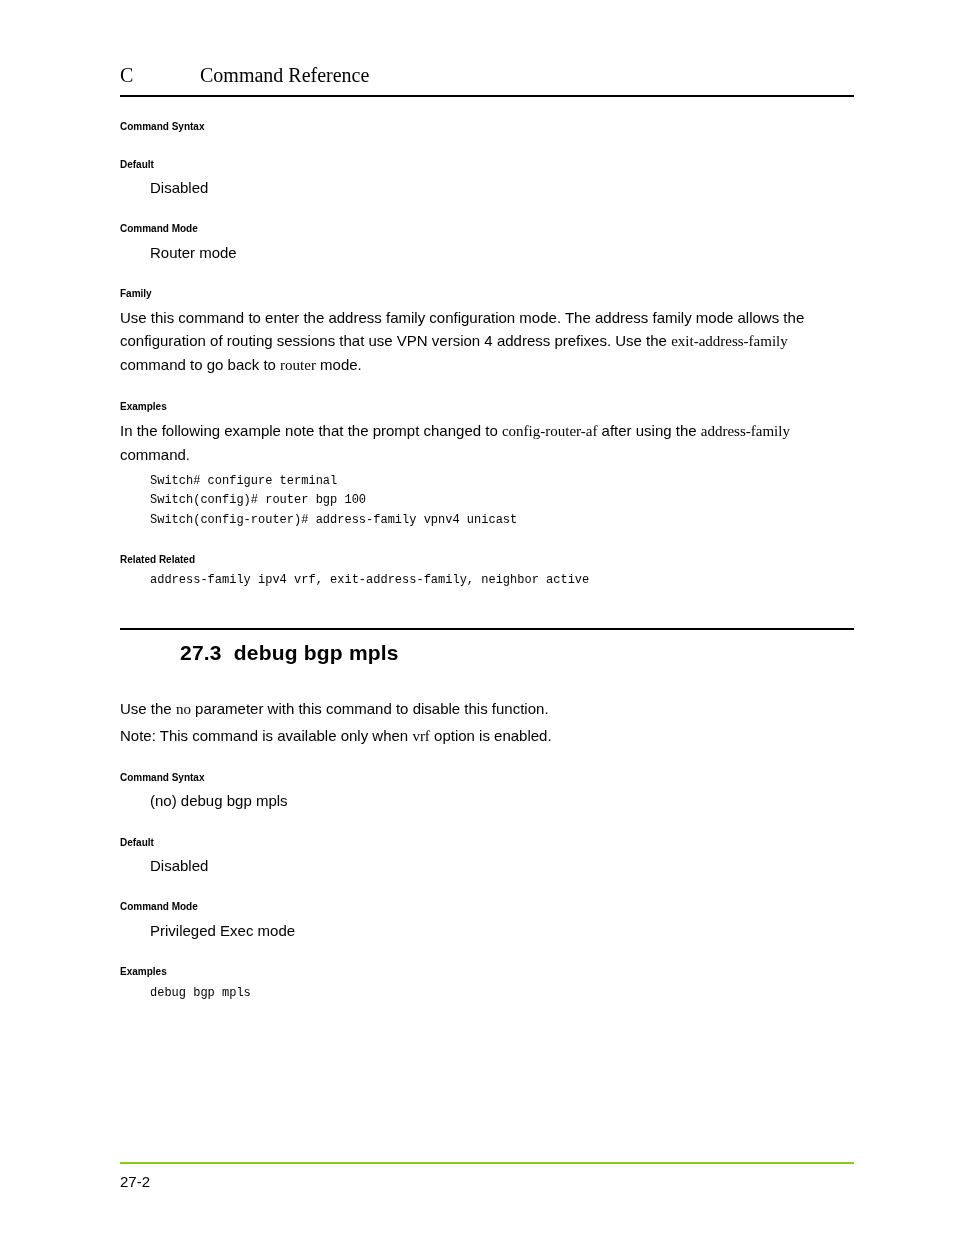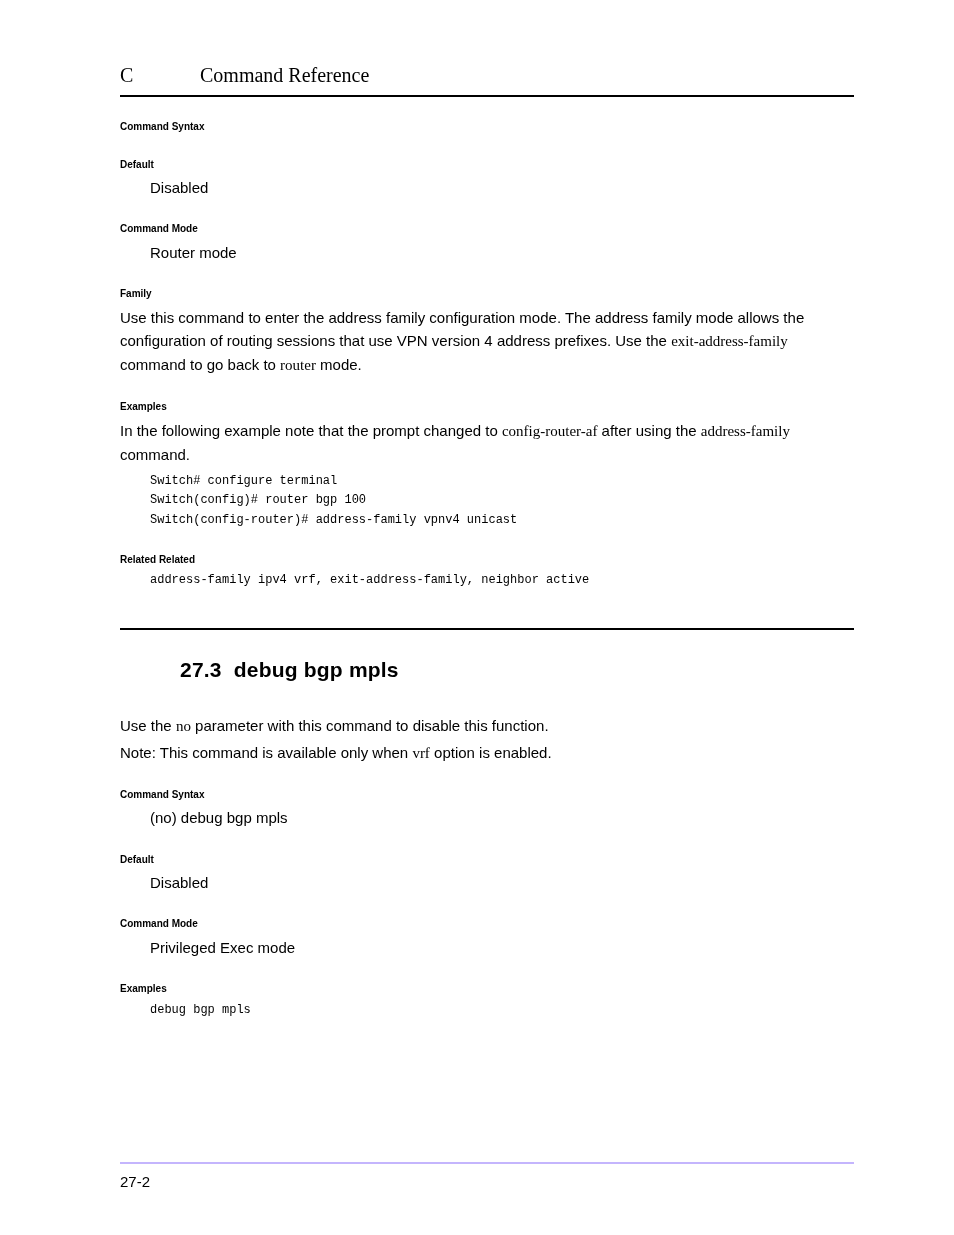--- a/index.html
+++ b/index.html
@@ -30,32 +30,32 @@
   .h3 { font-weight: bold; font-size: 10px; margin-top: 22px; margin-bottom: 4px; }
   .indent { padding-left: 30px; }
   .para { margin-top: 2px; }
 
   .code-block { padding-left: 30px; margin-top: 6px; line-height: 1.6; }
 
   .section-rule { border: none; border-top: 2.5px solid #000; margin-top: 38px; }
   .section-title {
     font-weight: bold;
     font-size: 21px;
-    margin-top: 24px;
+    margin-top: 7px;
     margin-left: 60px;
     margin-bottom: 28px;
     letter-spacing: 0.2px;
   }
 
   .footer {
     position: absolute;
     left: 120px;
     right: 100px;
     bottom: 42px;
-    border-top: 2px solid #c4b5fd;
+    border-top: 2px solid #84cc16;
     padding-top: 6px;
     font-size: 15px;
   }
 </style>
 </head>
 <body>
 
 <div class="page-header serif">
   <div class="letter">C</div>
   <div class="title">Command Reference</div>

